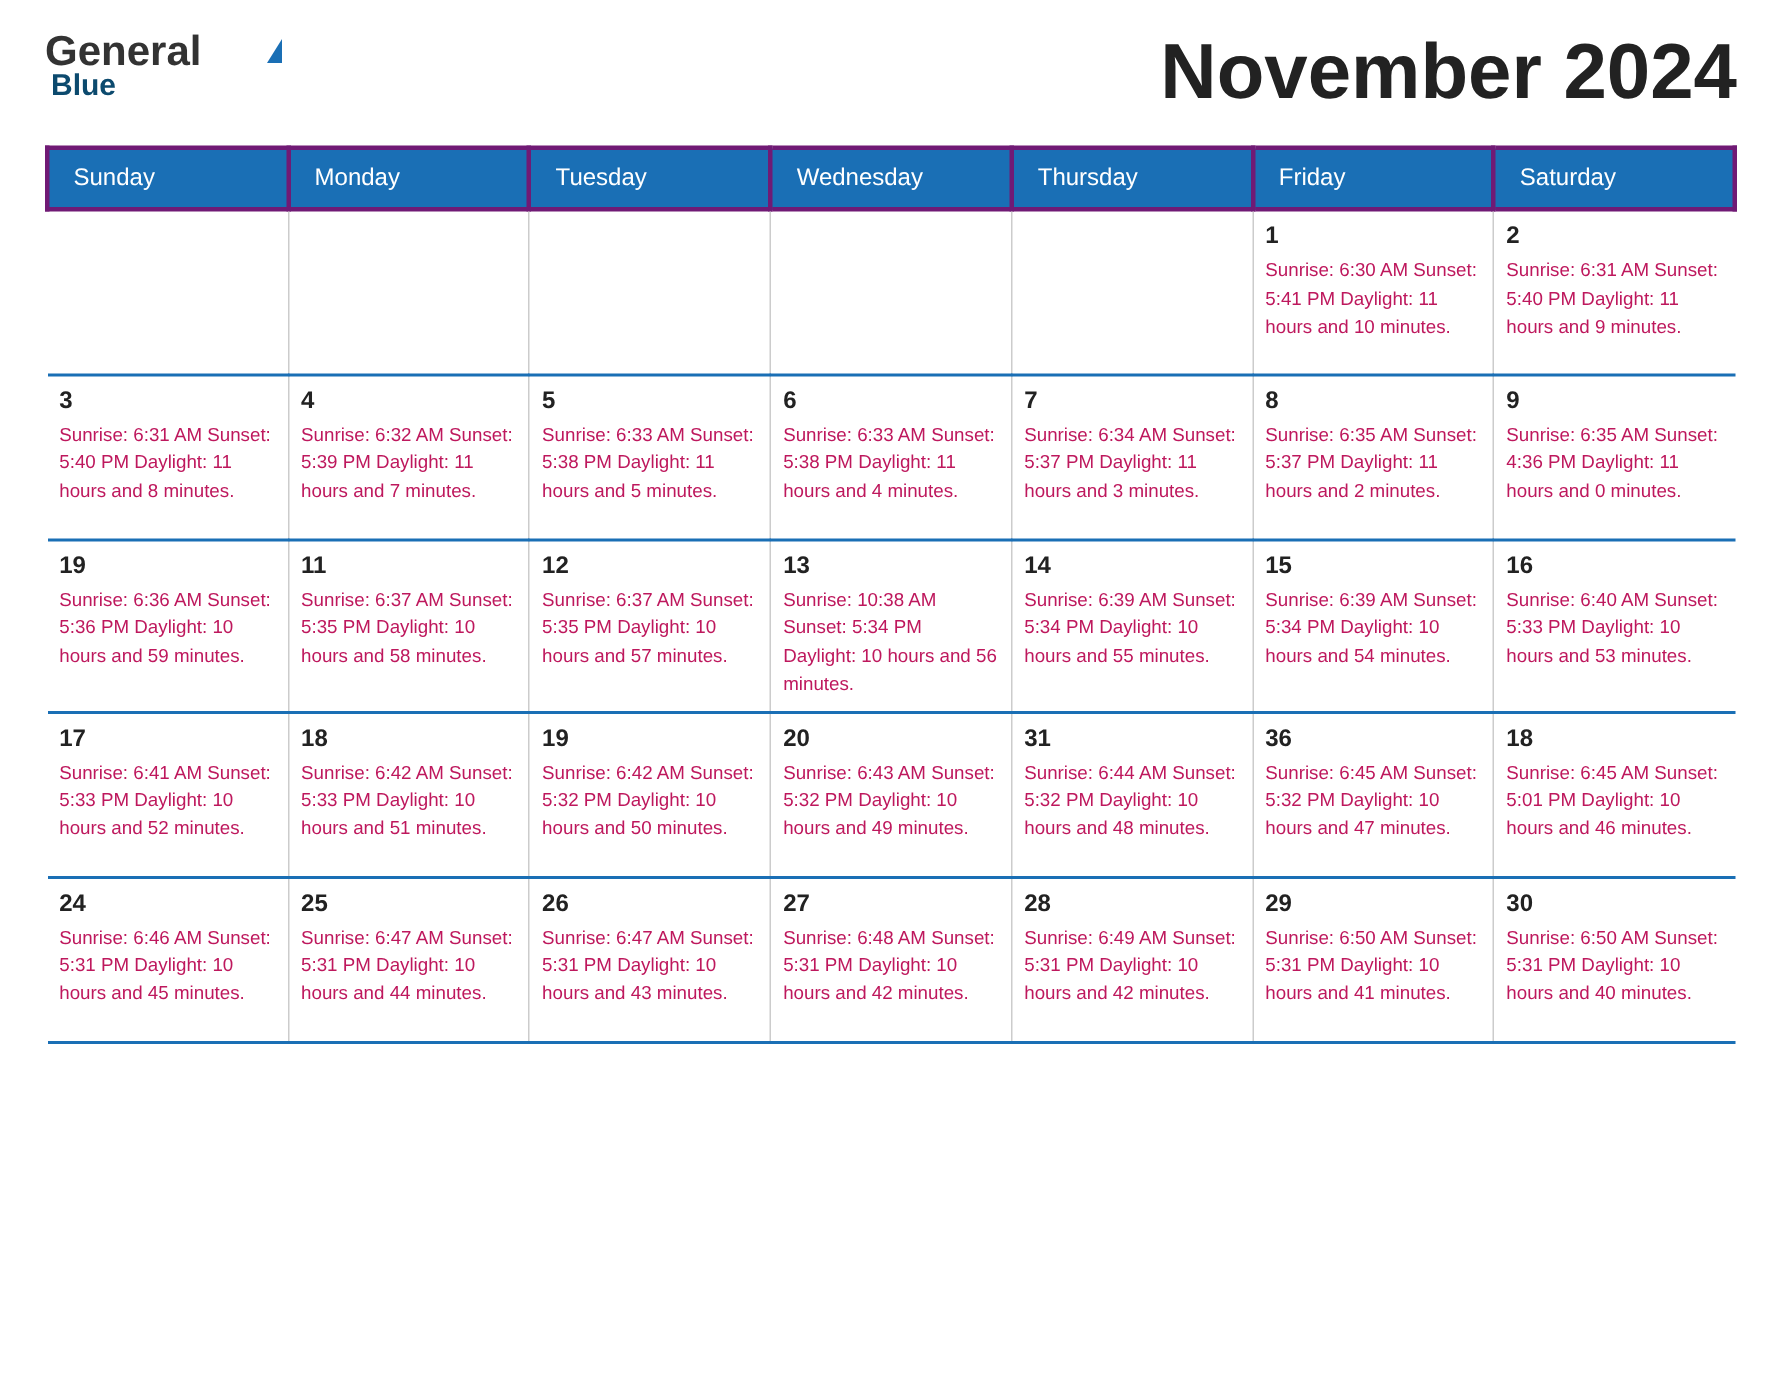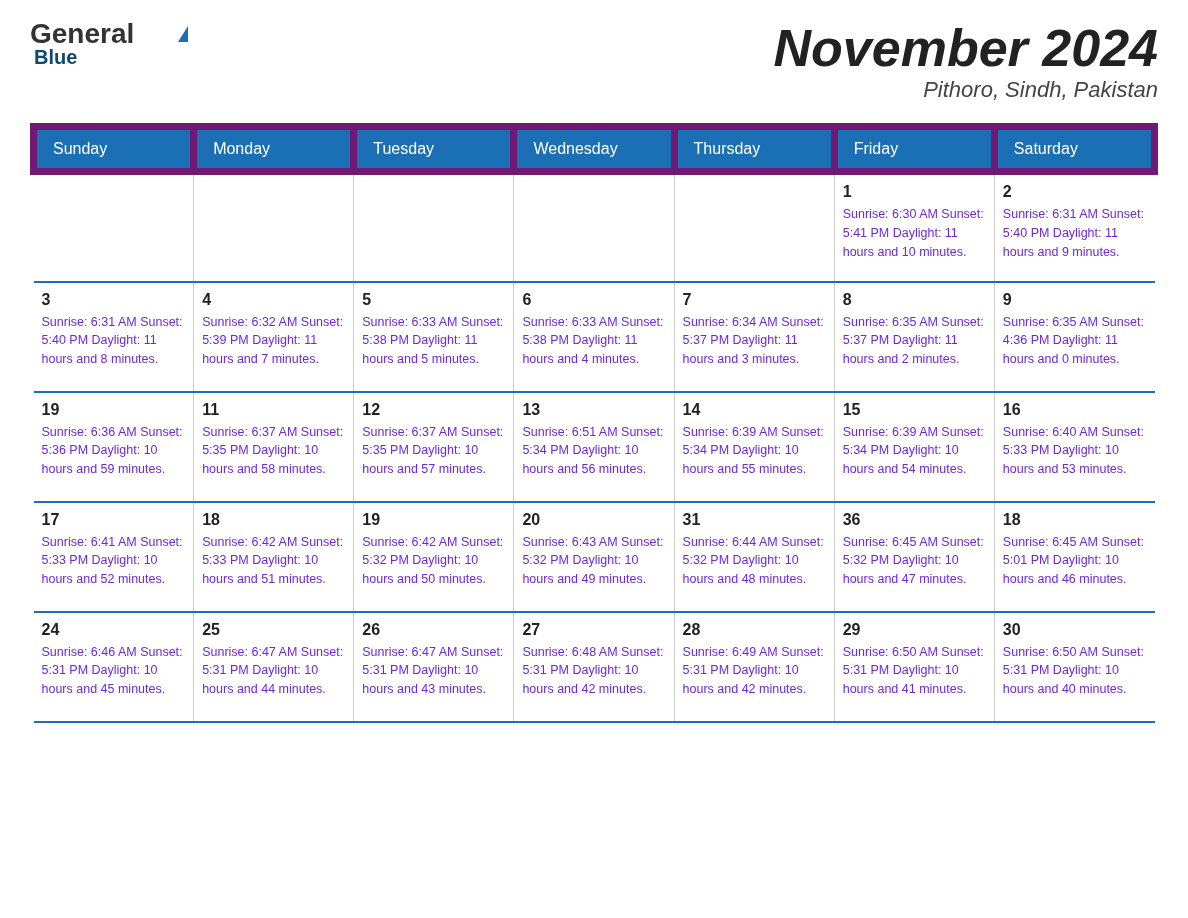--- a/index.html
+++ b/index.html
@@ -38,21 +38,20 @@
     }
     .logo-blue-line {
       color: #0c4a6e;
       font-size: 20px;
       font-weight: bold;
       margin-top: -2px;
       margin-left: 4px;
     }
     .title-block {
       text-align: right;
-      font-style: italic;
     }
     .title-block h1 {
       font-size: 52px;
       font-weight: bold;
       color: #222;
       line-height: 1.1;
     }
     .title-block h2 {
       font-size: 22px;
       font-weight: normal;
@@ -65,21 +64,21 @@
     }
     thead tr {
       background-color: #1a6fb5;
     }
     thead th {
       color: #fff;
       font-size: 16px;
       font-weight: normal;
       padding: 10px 16px;
       text-align: left;
-      border: 7px solid #701a75;
+      border: 3px solid #701a75;
     }
     tbody tr {
       border-bottom: 2px solid #1a6fb5;
     }
     tbody td {
       vertical-align: top;
       padding: 8px;
       border-right: 1px solid #ccc;
       font-size: 13px;
       color: #333;
@@ -91,40 +90,39 @@
     .day-num {
       font-size: 16px;
       font-weight: bold;
       color: #222;
       display: block;
       margin-bottom: 4px;
     }
     .day-info {
       font-size: 12.5px;
       line-height: 1.5;
-      color: #6d28d9;
+      color: #be185d;
     }
     .empty-cell {
       background: #fff;
     }
   </style>
 </head>
 <body>
 
 <div class="header">
   <div class="logo">
     <div style="display:flex; align-items:center;gap:42px;">
       <span class="logo-text">General</span>
       <span class="logo-triangle"></span>
     </div>
     <span class="logo-blue-line">Blue</span>
   </div>
   <div class="title-block">
     <h1>November 2024</h1>
-    <h2>Pithoro, Sindh, Pakistan</h2>
   </div>
 </div>
 
 <table>
   <thead>
     <tr>
     <th>Sunday</th>
         <th>Monday</th>
         <th>Tuesday</th>
         <th>Wednesday</th>
@@ -223,21 +221,21 @@
         </td>
         <td>
           <span class="day-num">12</span>
           <div class="day-info">Sunrise: 6:37 AM
 Sunset: 5:35 PM
 Daylight: 10 hours
 and 57 minutes.</div>
         </td>
         <td>
           <span class="day-num">13</span>
-          <div class="day-info">Sunrise: 6:51 AM
+          <div class="day-info">Sunrise: 10:38 AM
 Sunset: 5:34 PM
 Daylight: 10 hours
 and 56 minutes.</div>
         </td>
         <td>
           <span class="day-num">14</span>
           <div class="day-info">Sunrise: 6:39 AM
 Sunset: 5:34 PM
 Daylight: 10 hours
 and 55 minutes.</div>

